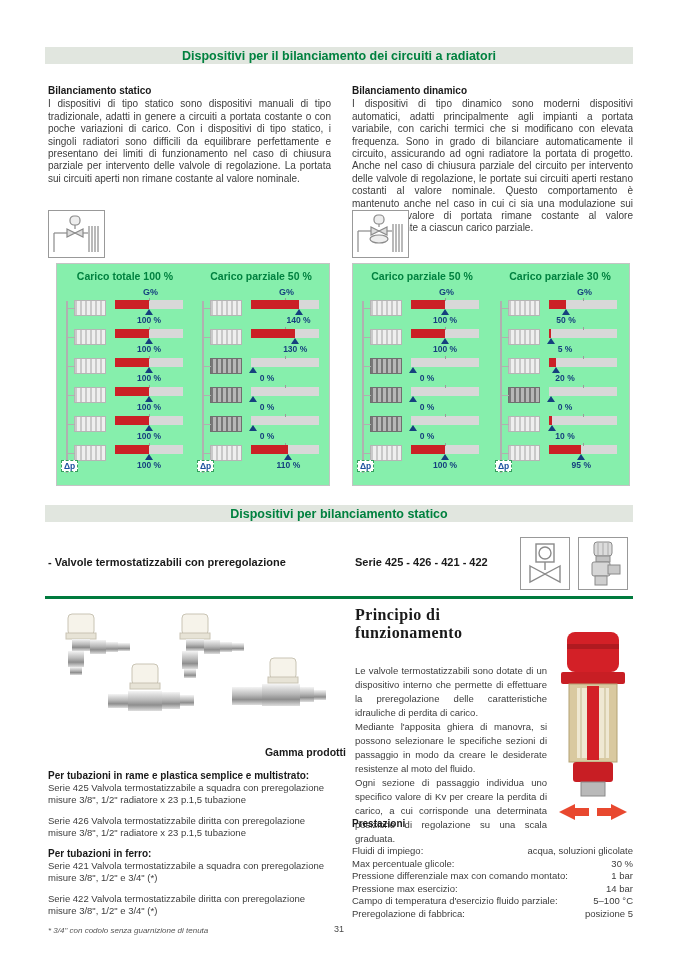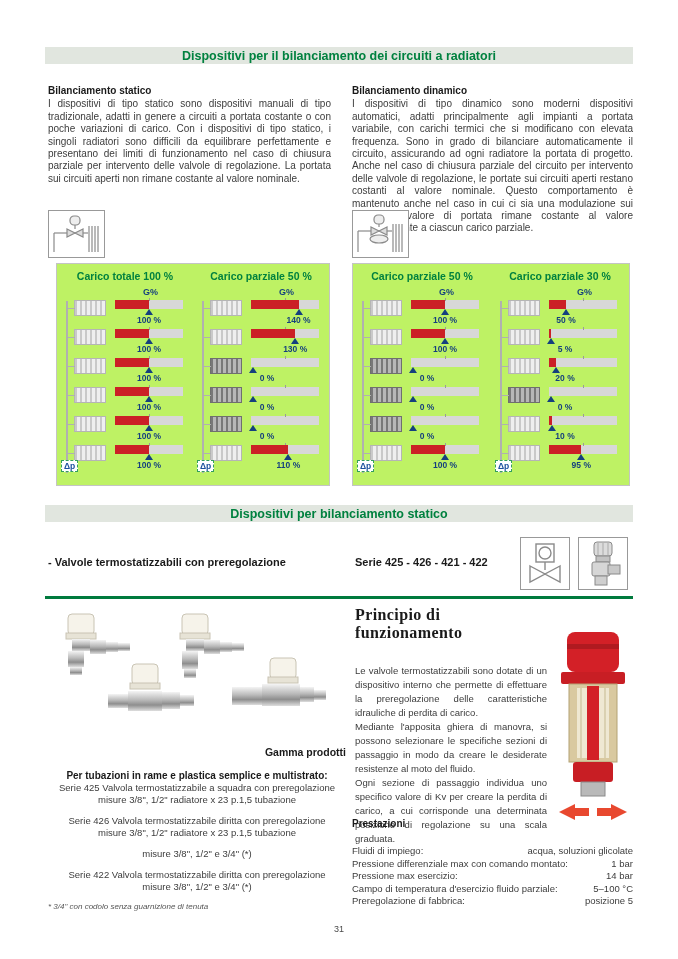--- a/index.html
+++ b/index.html
@@ -28,21 +28,21 @@
 
   
   .scheme-box {
     top:210px; width:57px; height:48px; border:1px solid #999; background:#fff;
     display:flex; align-items:center; justify-content:center;
   }
   #scheme-static { left:48px; } #scheme-dynamic { left:352px; }
 
   
   .panel {
-    top:263px; height:223px; border:1px solid #c4c4c4; background:#bef264;
+    top:263px; height:223px; border:1px solid #c4c4c4; background:#86efac;
     display:flex; padding-top:6px;
   }
   #panel-1 { left:56px;  width:274px; }
   #panel-2 { left:352px; width:278px; }
   .panel-col { flex:1; display:flex; flex-direction:column; align-items:stretch; }
   .col-header {
     text-align:center; font-size:10.5px; font-weight:bold; color:#00813f; height:17px;
   }
   .col-body { display:flex; padding-left:4px; }
   .riser { width:46px; position:relative; padding-top:13px; }
@@ -89,21 +89,21 @@
   #sym-valve { left:520px; } #sym-thermo { left:578px; }
   #green-rule { left:45px; top:596px; width:588px; height:3px; background:#007a3d; }
 
   
   #photos { left:48px; top:604px; width:292px; height:140px; }
   #photos svg { position:absolute; }
   #gamma { left:48px; top:746px; width:298px; }
   #gamma h3 { font-size:10.5px; margin-bottom:12px; color:#1a1a1a;text-align:right; }
   #gamma h4 { font-size:10px; margin-bottom:1px; color:#1a1a1a; }
   .gamma-item { font-size:9.5px; line-height:12px; color:#3c3c3c; margin-bottom:9px; }
-  .gamma-group { margin-bottom:3px;text-align:center; }
+  .gamma-group { margin-bottom:3px; }
   #gamma-footnote { font-size:8px; font-style:italic; color:#555; margin-top:8px; }
 
   
   #principio { left:355px; top:606px; width:192px; }
   #principio h3 { font-size:16px; letter-spacing:.4px; margin-bottom:22px; color:#1a1a1a;font-family:Liberation Serif, serif; }
   #principio p { font-size:9.5px; line-height:14px; text-align:justify; color:#3c3c3c; }
   #valve-cutaway { left:545px; top:628px; }
   #prestazioni { left:352px; top:818px; width:281px; }
   #prestazioni h3 { font-size:10px; margin-bottom:16px; color:#1a1a1a; }
   .presta-row { display:flex; justify-content:space-between; font-size:9.5px; line-height:12.6px; color:#3c3c3c; }
@@ -512,21 +512,23 @@
         <div class="gamma-item">
           <div>Serie 425  Valvola termostatizzabile a squadra con preregolazione</div>
           <div>misure 3/8", 1/2" radiatore x 23 p.1,5 tubazione</div>
         </div>
         <div class="gamma-item">
           <div>Serie 426  Valvola termostatizzabile diritta con preregolazione</div>
           <div>misure 3/8", 1/2" radiatore x 23 p.1,5 tubazione</div>
         </div>
       </div>
       <div class="gamma-group">
+        <h4>Per tubazioni in ferro:</h4>
         <div class="gamma-item">
+          <div>Serie 421  Valvola termostatizzabile a squadra con preregolazione</div>
           <div>misure 3/8", 1/2" e 3/4" (*)</div>
         </div>
         <div class="gamma-item">
           <div>Serie 422  Valvola termostatizzabile diritta con preregolazione</div>
           <div>misure 3/8", 1/2" e 3/4" (*)</div>
         </div>
       </div>
     </div>
   <div id="gamma-footnote">* 3/4" con codolo senza guarnizione di tenuta</div>
 </div>
@@ -558,20 +560,24 @@
 </svg>
 
 <div class="abs" id="prestazioni">
   <h3>Prestazioni</h3>
   <div id="presta-rows">
       <div class="presta-row">
         <span>Fluidi di impiego:</span>
         <span>acqua, soluzioni glicolate</span>
       </div>
       <div class="presta-row">
+        <span>Max percentuale glicole:</span>
+        <span>30 %</span>
+      </div>
+      <div class="presta-row">
         <span>Pressione differenziale max con comando montato:</span>
         <span>1 bar</span>
       </div>
       <div class="presta-row">
         <span>Pressione max esercizio:</span>
         <span>14 bar</span>
       </div>
       <div class="presta-row">
         <span>Campo di temperatura d'esercizio fluido parziale:</span>
         <span>5–100 °C</span>

